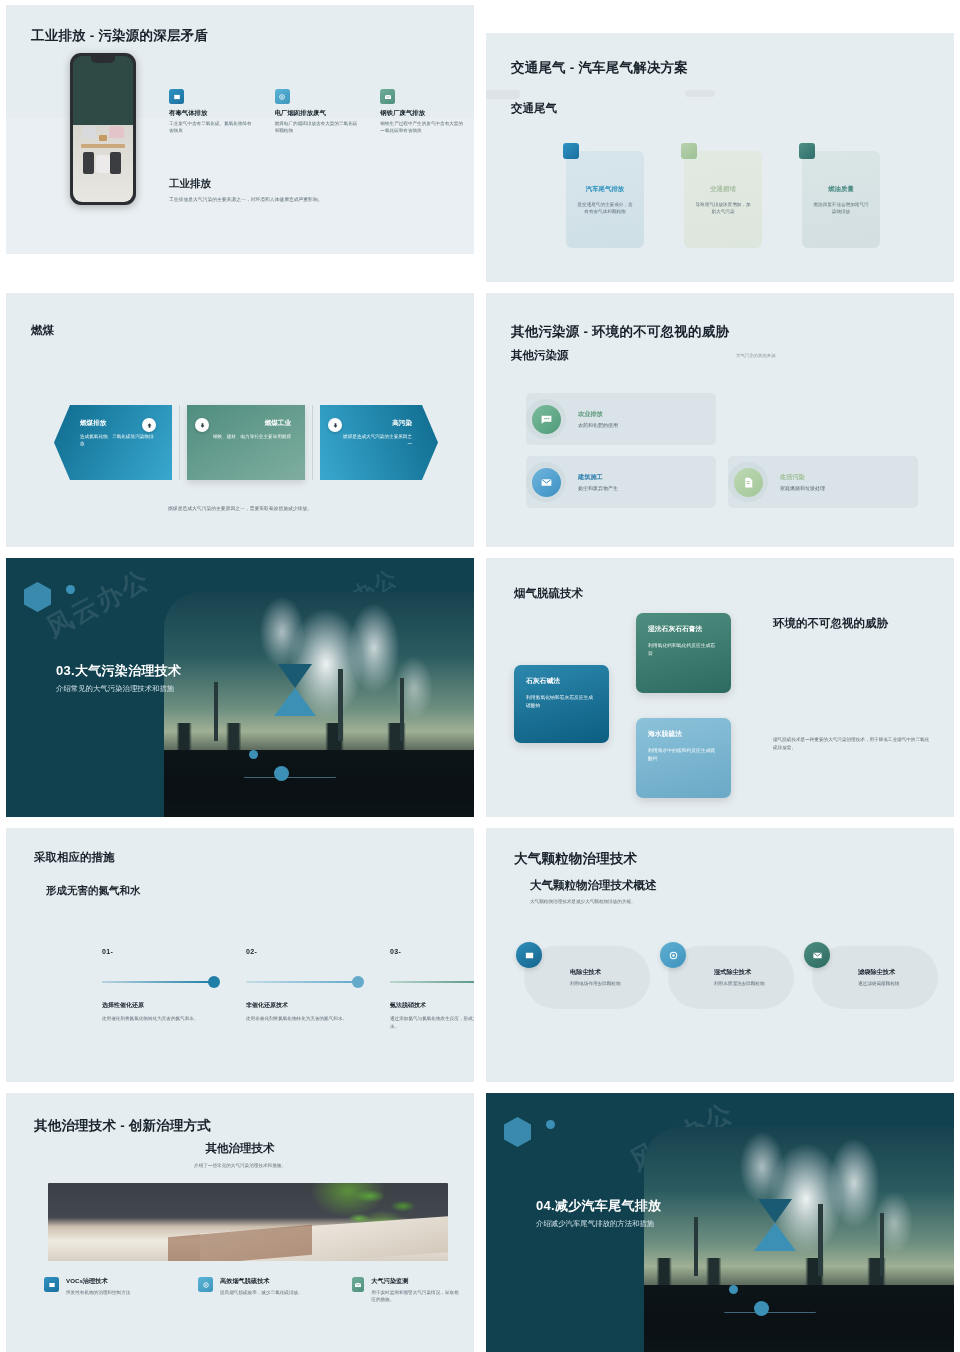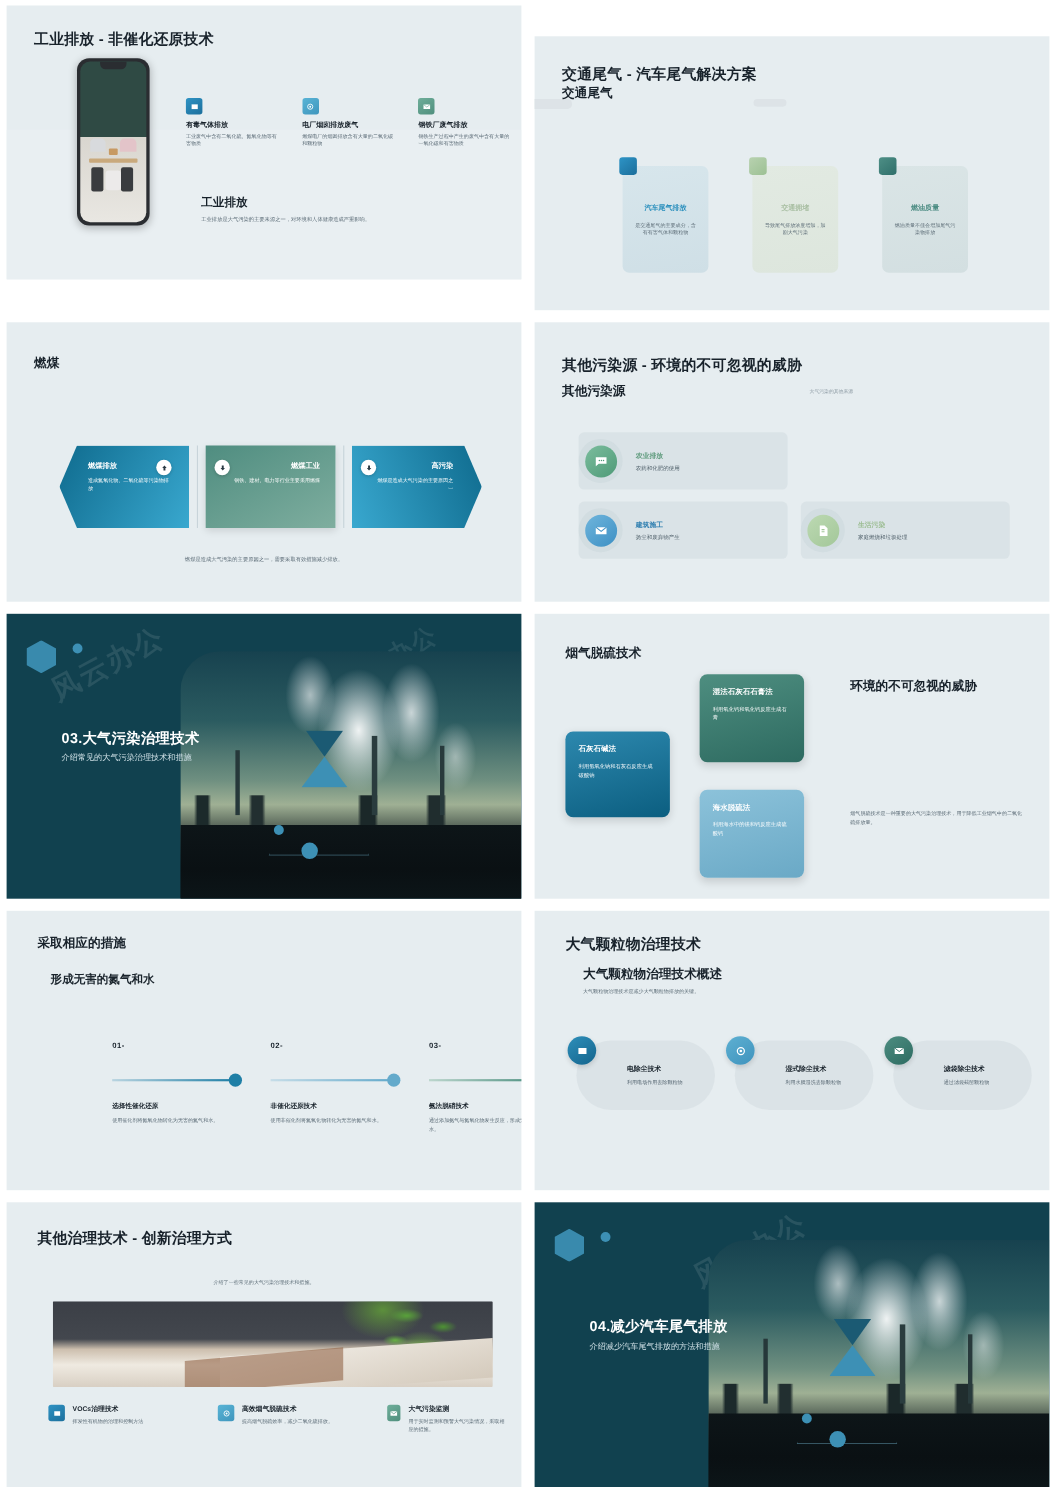--- a/index.html
+++ b/index.html
@@ -40,28 +40,28 @@
   .phone .tbl { position:absolute; left:8px; right:8px; top:60%; height:4px; background:#c9a97c; border-radius:1px; }
   .phone .ch1 { position:absolute; left:10px; top:66%; width:11px; height:22px; background:#3a3c3f; border-radius:2px; }
   .phone .ch2 { position:absolute; right:12px; top:66%; width:11px; height:22px; background:#3a3c3f; border-radius:2px; }
   .phone .ch3 { position:absolute; left:50%; margin-left:-7px; top:68%; width:14px; height:18px; background:#eceaea; border-radius:3px; }
   .phone .p1 { position:absolute; left:9px; top:48%; width:14px; height:12px; background:#d8dadd; border-radius:4px 4px 0 0;}
   .phone .p2 { position:absolute; right:9px; top:48%; width:15px; height:12px; background:#e3c4c9; border-radius:4px 4px 0 0;}
   .phone .cup{ position:absolute; left:50%; margin-left:-4px; top:54%; width:8px; height:6px; background:#c79a63; border-radius:1px;}
   .s1 .cols { position:absolute; left:163px; top:84px; width:295px; display:flex; gap:22px; }
   .s1 .col { width: 84px; }
   .s1 .col .isq { margin-bottom: 5px; }
-  .s1 .foot { position:absolute; left:177px; top:172px; width:290px; }
+  .s1 .foot { position:absolute; left:163px; top:172px; width:290px; }
   .s1 .foot .t { font-size:10.5px; font-weight:bold; color:#17212a; }
   .s1 .foot .d { font-size:4.8px; color:#5d6d78; margin-top:5px; }
 
   
   .s2 { height: 260px; margin-top: 28px; }
   .s2 .hd { position:absolute; left:25px; top:26px; }
-  .s2 .sub { position:absolute; left:25px; top:44px;font-family:Liberation Mono, monospace; }
+  .s2 .sub { position:absolute; left:25px; top:68px;font-family:Liberation Mono, monospace; }
   .s2 .ph1 { position:absolute; left:-12px; top:57px; width:46px; height:9px; background:#dde3e7; border-radius:4px;}
   .s2 .ph2 { position:absolute; left:199px; top:57px; width:30px; height:7px; background:#dde3e7; border-radius:4px;}
   .s2 .cards { position:absolute; left:80px; top:118px; display:flex; gap:40px; }
   .s2 .card { width:78px; height:97px; border-radius:6px; position:relative; padding:34px 10px 0; text-align:center; }
   .s2 .card .tab { position:absolute; left:-3px; top:-8px; width:16px; height:16px; border-radius:3px; }
   .s2 .card .ct { font-size:6.4px; font-weight:bold; margin-bottom:7px; }
   .s2 .card .cd { font-size:4.6px; line-height:1.6; color:#5f6f79; }
   .c-a { background:linear-gradient(170deg,#d7e6ec,#cfdfe6); }
   .c-a .tab { background:linear-gradient(140deg,#2e94c6,#1b6e9b); }
   .c-a .ct { color:#2a8fbd; }
@@ -221,21 +221,21 @@
   .s9 .it .dd { font-size:4.6px; color:#5b6b76; line-height:1.6; margin-top:3px; }
 </style>
 </head>
 <body>
 
 <div class="deck">
 
   <div class="slide s1">
     <div class="canvas">
       <div class="band"></div>
-      <div class="hd h-title">工业排放 - 非催化还原技术</div>
+      <div class="hd h-title">工业排放 - 污染源的深层矛盾</div>
 
       <div class="phone">
         <div class="scr">
           <div class="notch"></div>
           <div class="p1"></div>
             <div class="p2"></div>
           <div class="tbl"></div>
             <div class="cup"></div>
           <div class="ch1"></div>
             <div class="ch2"></div>
@@ -537,20 +537,21 @@
             <div class="pd">通过滤袋截留颗粒物</div>
           </div>
         </div>
       </div>
     </div>
   </div>
 
   <div class="slide s9">
     <div class="canvas">
       <div class="hd h-title">其他治理技术 - 创新治理方式</div>
+      <div class="sub h-sub">其他治理技术</div>
       <div class="note">介绍了一些常见的大气污染治理技术和措施。</div>
       <div class="img">
         <div class="pg"></div>
           <div class="pg2"></div>
           <div class="leaf"></div>
       </div>
 
       <div class="items">
         <div class="it">
           <div class="isq g-blue">

